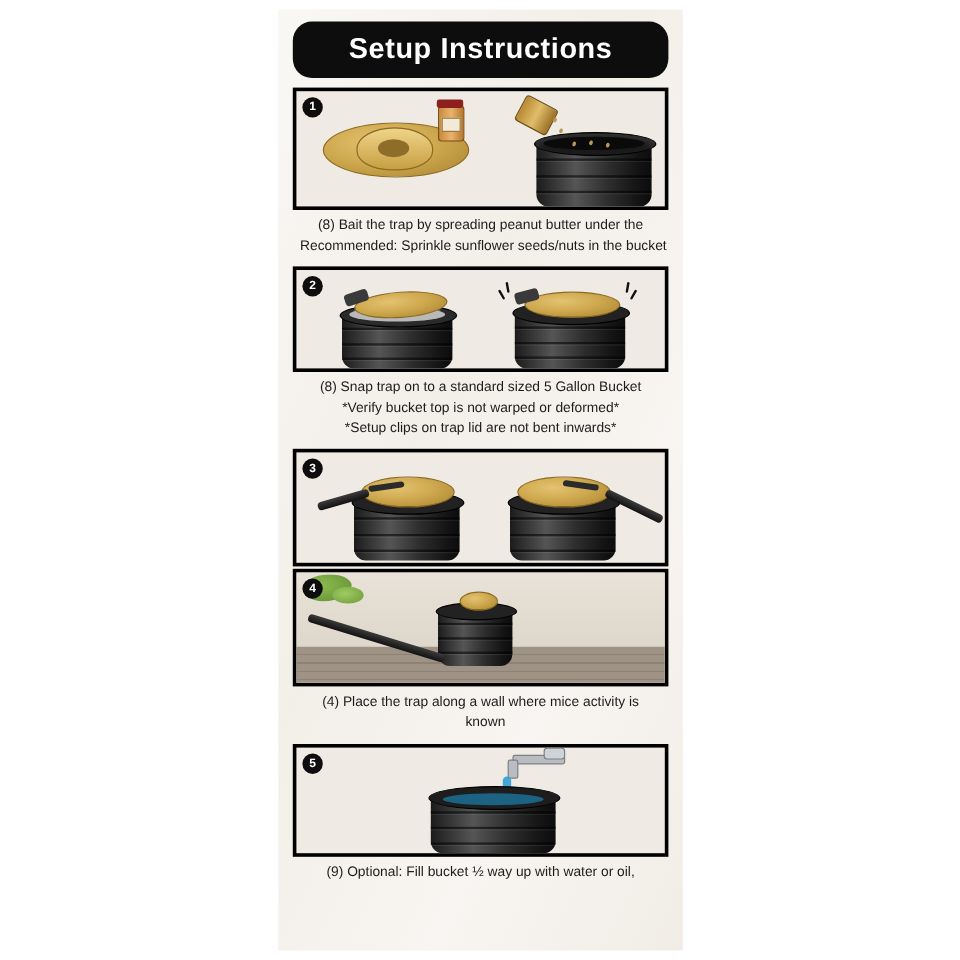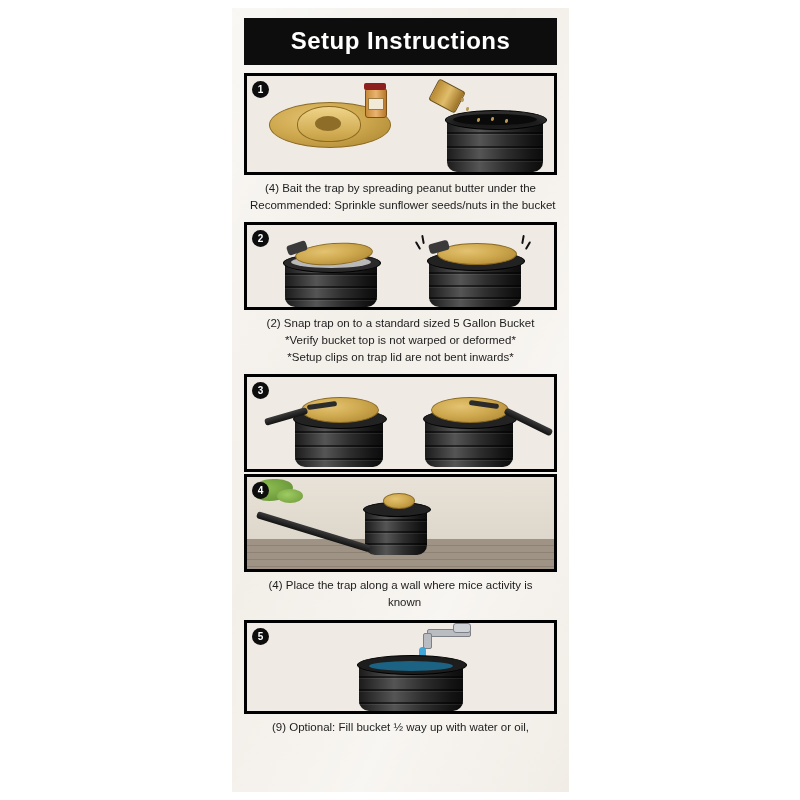--- a/index.html
+++ b/index.html
@@ -23,20 +23,21 @@
   }
   .title-bar {
     margin: 10px 12px 8px 12px;
     background: #0d0d0d;
     color: #ffffff;
     text-align: center;
     font-size: 24px;
     font-weight: bold;
     letter-spacing: 0.5px;
     padding: 9px 0 10px 0;
+    border-radius: 16px;
   }
   .step {
     margin: 0 12px 2px 12px;
   }
   .panel {
     position: relative;
     border: 3px solid #000000;
     background: #efeae3;
     overflow: hidden;
   }
@@ -145,21 +146,21 @@
         <div class="rib" style="top:28px;"></div>
         <div class="rib" style="top:41px;"></div>
       </div>
       <div style="position:absolute; left:198px; top:34px; width:100px; height:18px; border-radius:50%; background:#1a1a1a; border:1px solid #000; box-shadow:inset 0 3px 6px rgba(255,255,255,0.12);"></div>
       <div style="position:absolute; left:206px; top:38px; width:84px; height:11px; border-radius:50%; background:#0a0a0a;"></div>
       <div class="seed" style="left:230px; top:42px;"></div>
       <div class="seed" style="left:244px; top:41px;"></div>
       <div class="seed" style="left:258px; top:43px;"></div>
     </div>
     <div class="caption">
-      <div>(4) Bait the trap by spreading peanut butter under the</div>
+      <div>(8) Bait the trap by spreading peanut butter under the</div>
       <div>Recommended: Sprinkle sunflower seeds/nuts in the bucket</div>
     </div>
   </div>
 
   <div class="step">
     <div class="panel" style="height:82px;">
       <div class="badge">2</div>
 
       <div class="bucket" style="left:38px; top:36px; width:92px; height:46px;">
         <div class="rib" style="top:12px;"></div>
@@ -178,21 +179,21 @@
       </div>
       <div style="position:absolute; left:180px; top:26px; width:96px; height:18px; border-radius:50%; background:#222; border:1px solid #000;"></div>
       <div class="lid" style="left:190px; top:18px; width:78px; height:20px;"></div>
       <div style="position:absolute; left:182px; top:17px; width:20px; height:10px; background:#3a3a3a; border-radius:3px; transform:rotate(-15deg);"></div>
       <div class="motion" style="left:170px; top:16px; transform:rotate(-30deg);"></div>
       <div class="motion" style="left:175px; top:10px; transform:rotate(-10deg);"></div>
       <div class="motion" style="left:280px; top:16px; transform:rotate(30deg);"></div>
       <div class="motion" style="left:275px; top:10px; transform:rotate(10deg);"></div>
     </div>
     <div class="caption">
-      <div>(2) Snap trap on to a standard sized 5 Gallon Bucket</div>
+      <div>(8) Snap trap on to a standard sized 5 Gallon Bucket</div>
       <div>*Verify bucket top is not warped or deformed*</div>
       <div>*Setup clips on trap lid are not bent inwards*</div>
     </div>
   </div>
 
   <div class="step">
     <div class="panel" style="height:92px;">
       <div class="badge">3</div>
 
       <div class="bucket" style="left:48px; top:40px; width:88px; height:50px;">

